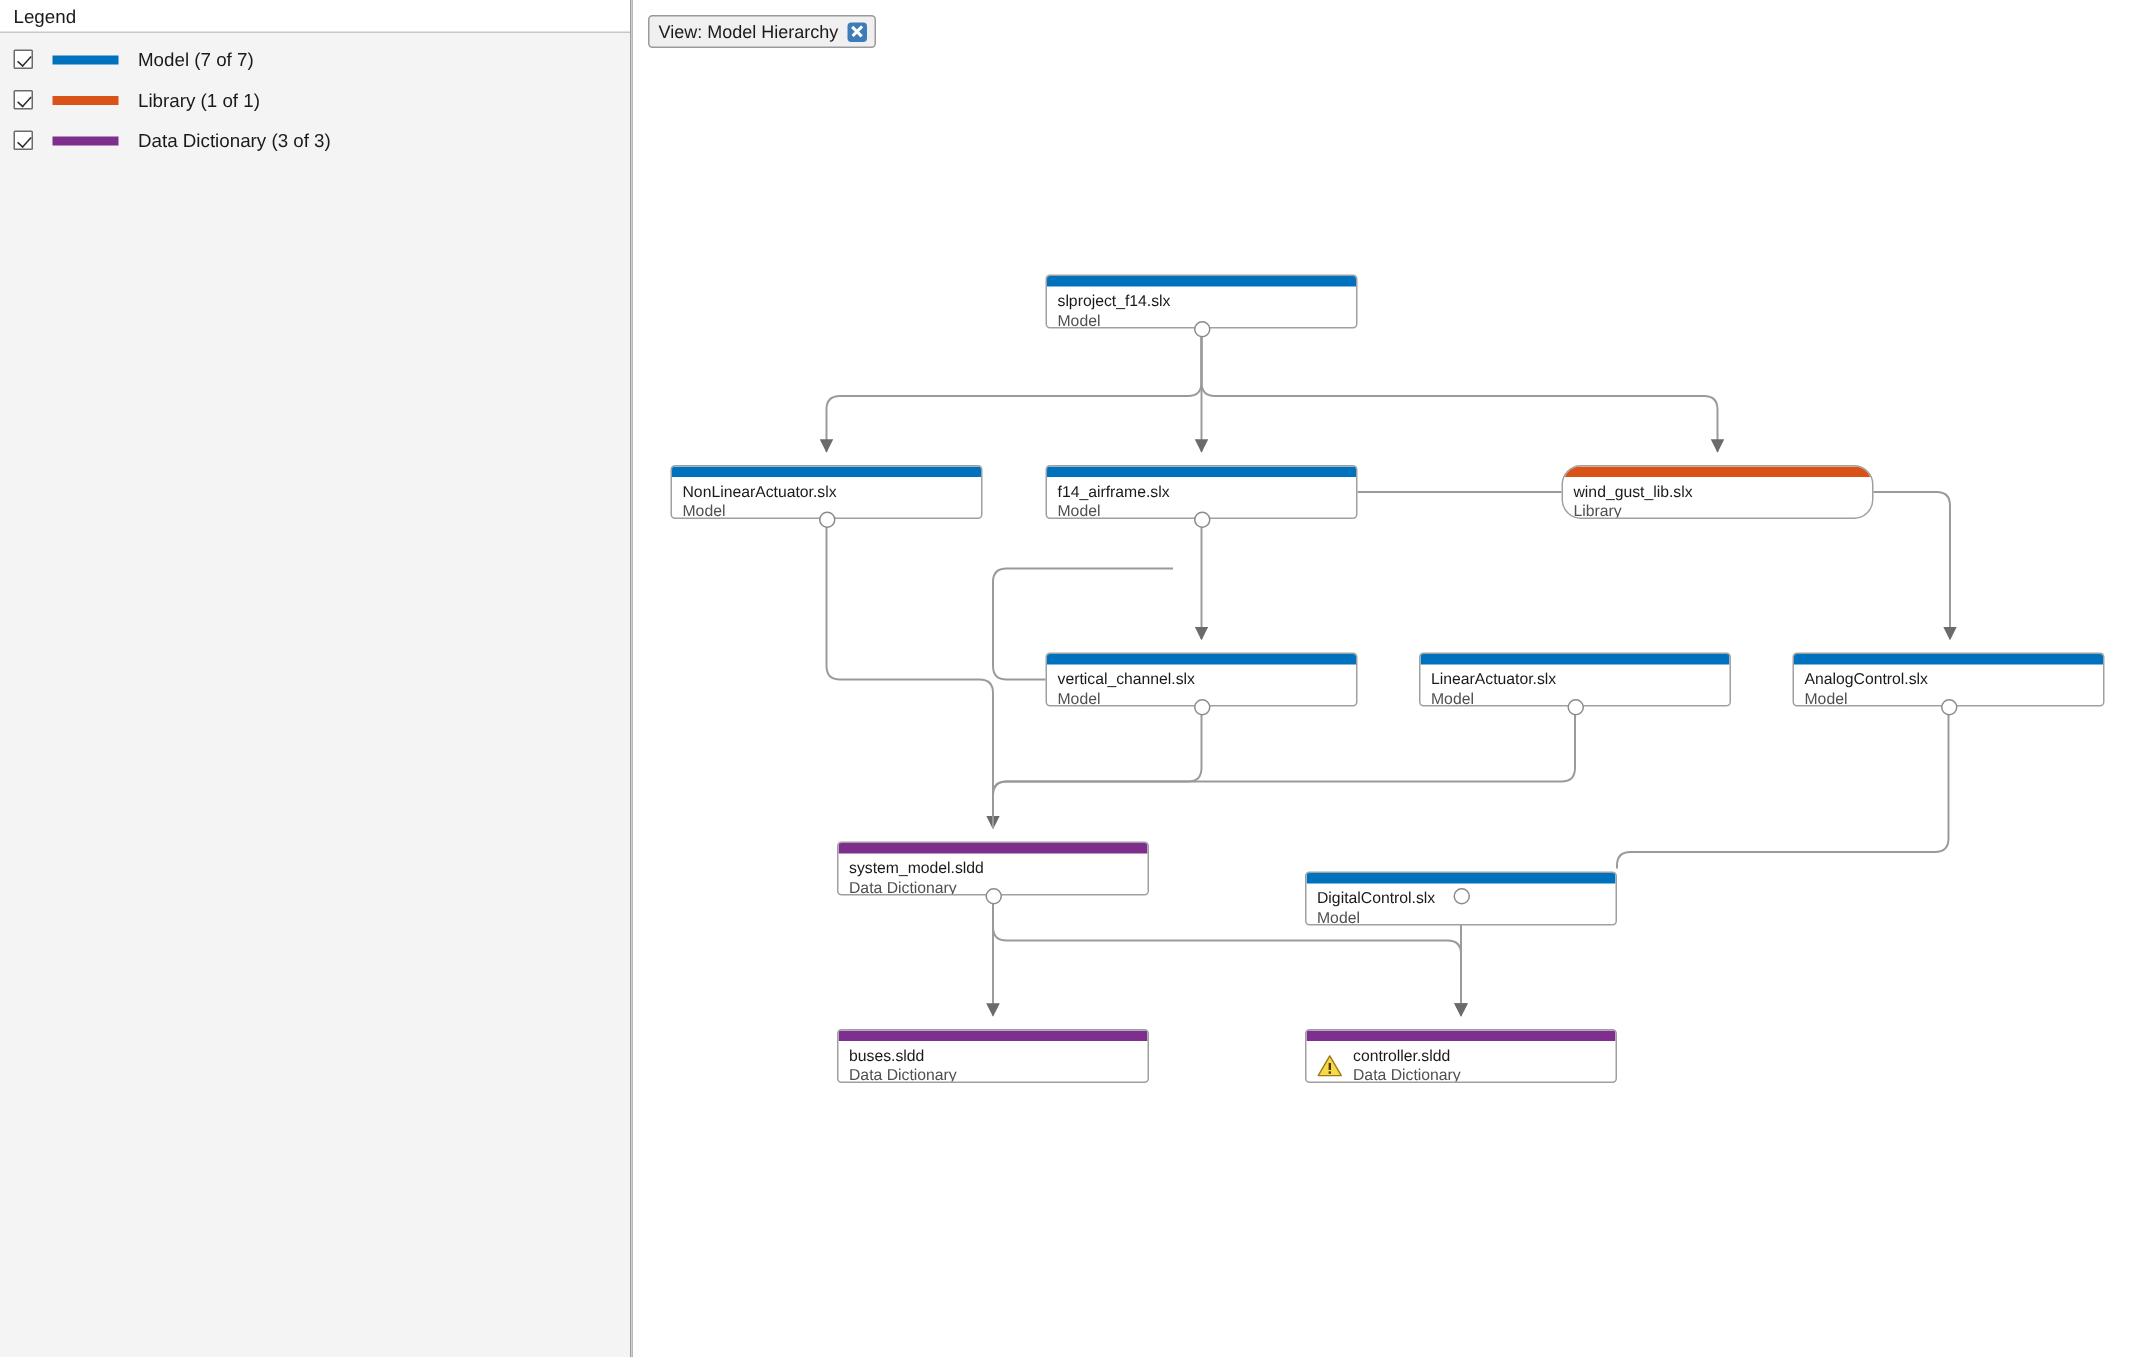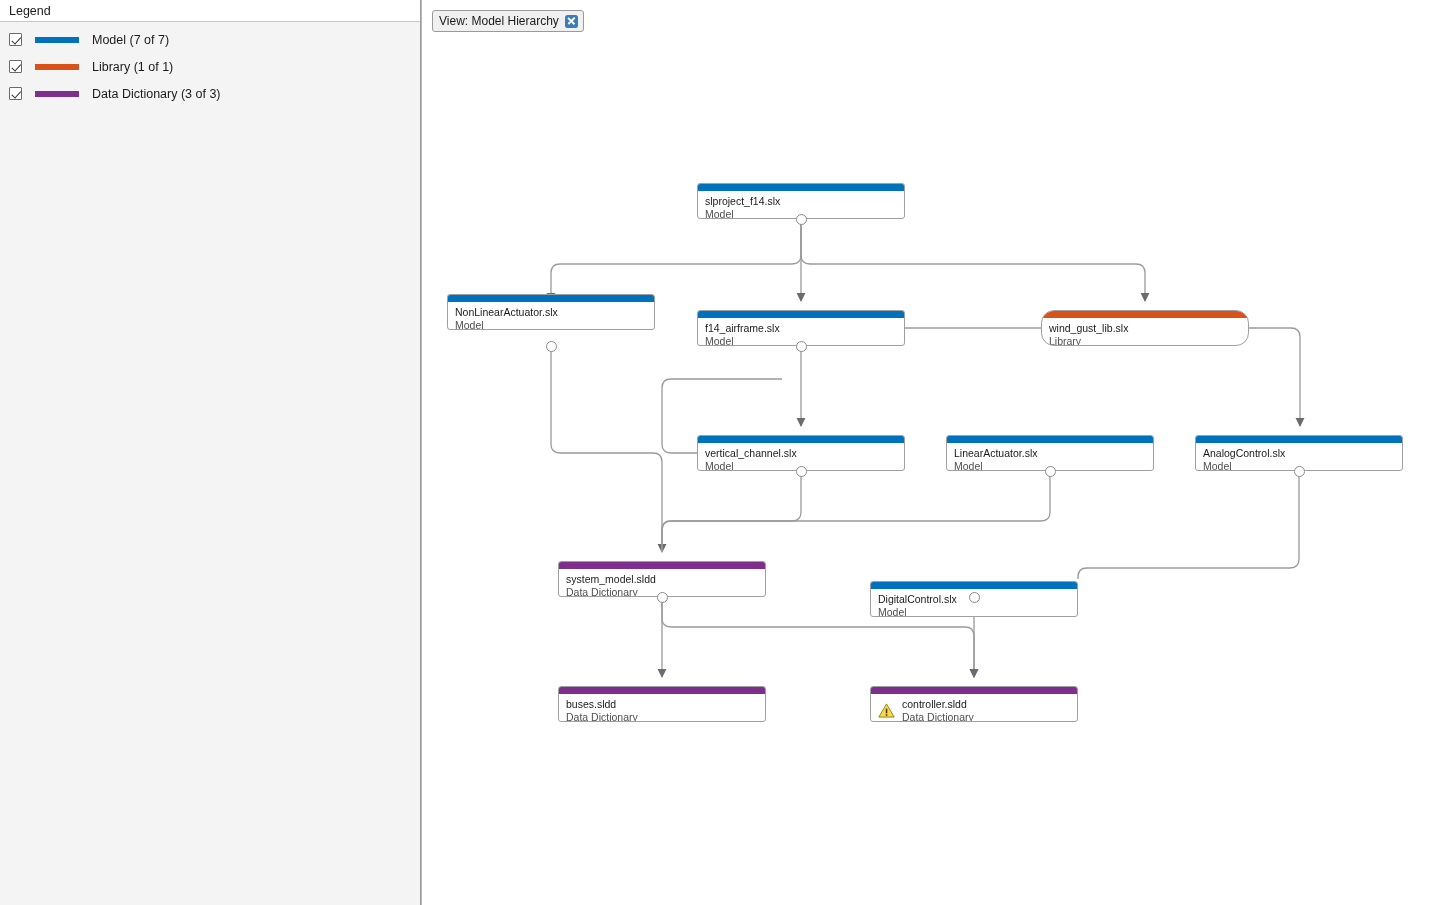--- a/index.html
+++ b/index.html
@@ -238,21 +238,21 @@
           <div class="node" style="left: 275px; top: 183px; width: 208px; height: 36px;">
             <div class="node-bar" style="background: rgb(0, 114, 189);"></div>
             <div class="node-body">
               <div class="node-text">
                 <div class="node-title">slproject_f14.slx</div>
                 <div class="node-sub">Model</div>
               </div>
             </div>
           </div>
           <div class="port" style="left: 373.5px; top: 213.5px;"></div>
-          <div class="node" style="left: 25px; top: 294px; width: 208px; height: 36px;">
+          <div class="node" style="left: 25px; top: 310px; width: 208px; height: 36px;">
             <div class="node-bar" style="background: rgb(0, 114, 189);"></div>
             <div class="node-body">
               <div class="node-text">
                 <div class="node-title">NonLinearActuator.slx</div>
                 <div class="node-sub">Model</div>
               </div>
             </div>
           </div>
           <div class="port" style="left: 123.5px; top: 340.5px;"></div>
           <div class="node" style="left: 275px; top: 310px; width: 208px; height: 36px;">

